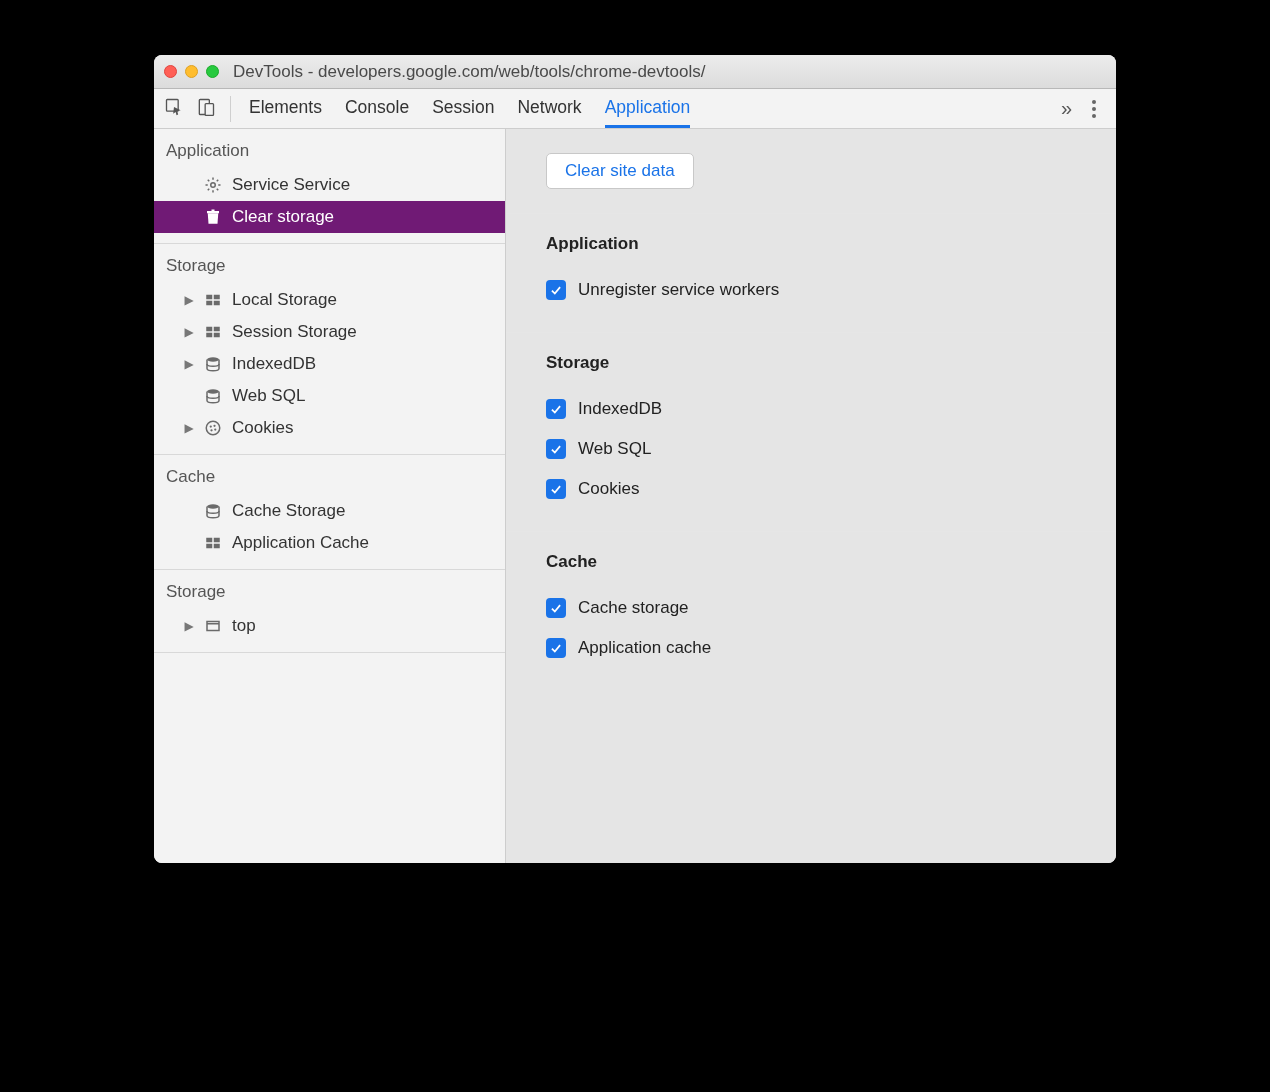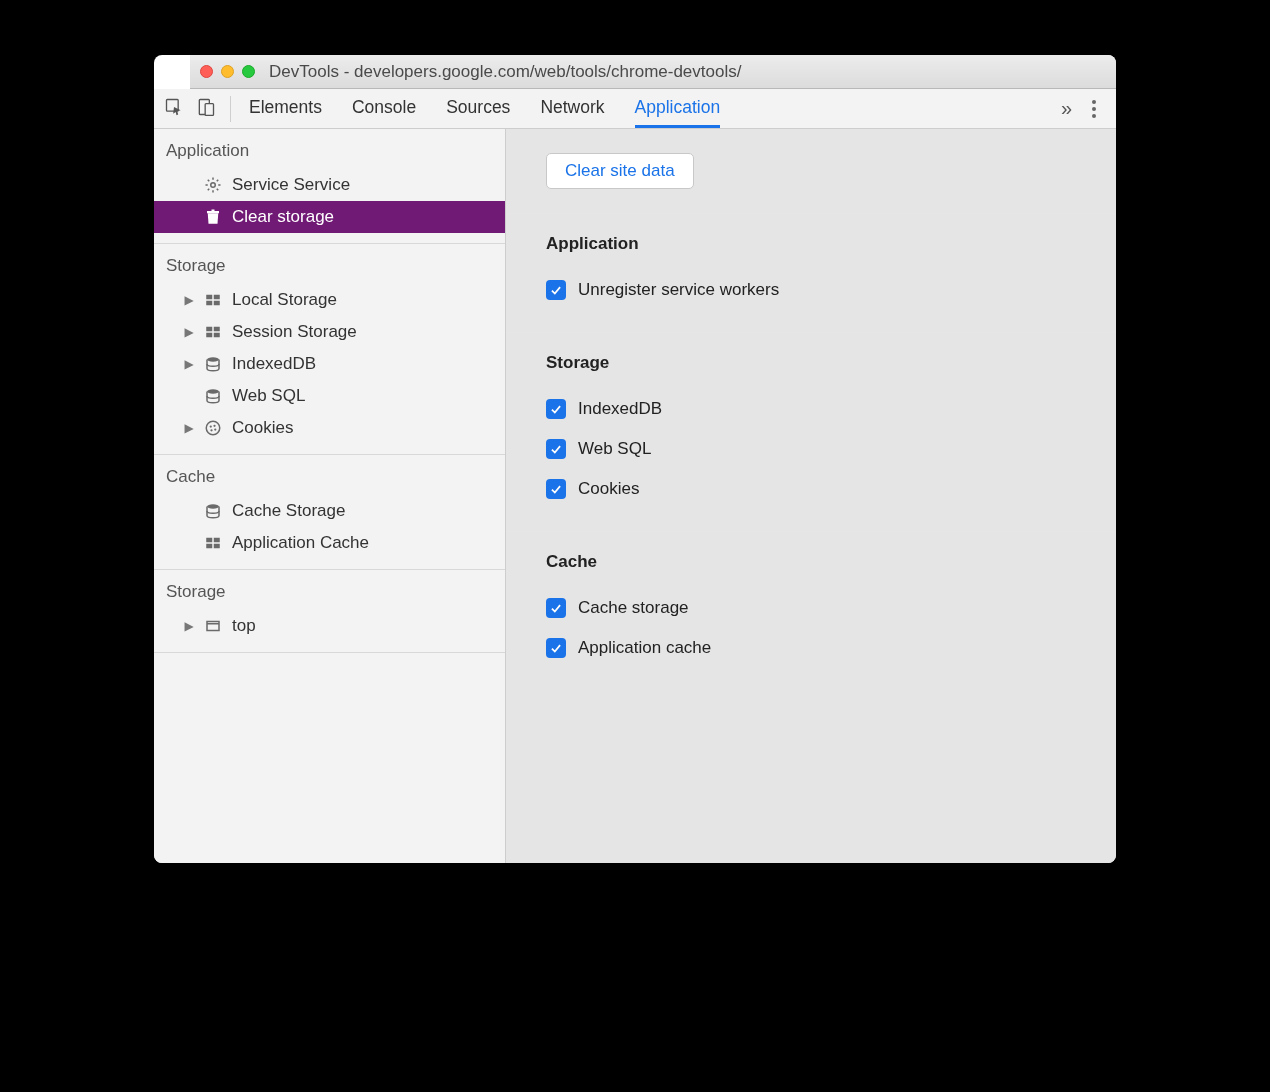--- a/index.html
+++ b/index.html
@@ -24,41 +24,40 @@
     flex-direction: column;
   }
   
   .titlebar {
     height: 34px;
     background: linear-gradient(#ececec, #dcdcdc);
     border-bottom: 1px solid #b8b8b8;
     display: flex;
     align-items: center;
     padding: 0 10px;
-    margin-left: 36px;
   }
   .traffic { display: flex; gap: 8px; margin-right: 14px; }
   .dot { width: 13px; height: 13px; border-radius: 50%; }
   .dot.red { background: #ff5f56; border: 1px solid #e0443e; }
   .dot.yellow { background: #ffbd2e; border: 1px solid #dea123; }
   .dot.green { background: #27c93f; border: 1px solid #1aab29; }
   .win-title { font-size: 17px; color: #4a4a4a; }
   
   .tabbar {
     height: 40px;
     background: #f3f3f3;
     border-bottom: 1px solid #cdcdcd;
     display: flex;
     align-items: center;
     padding: 0 10px;
     gap: 0;
   }
   .tool-icons { display: flex; align-items: center; gap: 12px; padding-right: 14px; border-right: 1px solid #cfcfcf; margin-right: 18px; height: 26px;}
   .tool-icons svg { width: 20px; height: 20px; fill: none; stroke: #555; stroke-width: 1.6; }
-  .tabs { display: flex; align-items: stretch; height: 100%; gap: 30px; flex: 1;}
+  .tabs { display: flex; align-items: stretch; height: 100%; gap: 23px; flex: 1;}
   .tab { display: flex; align-items: center; color: #333; font-size: 17.5px; cursor: pointer; border-bottom: 3px solid transparent; }
   .tab.active { color: #1a73e8; border-bottom-color: #1a73e8; font-weight: 400; }
   .overflow-chevrons { font-size: 20px; color: #555; padding: 0 10px; cursor: pointer;}
   .kebab { width: 24px; text-align: center; font-size: 20px; color: #666; cursor: pointer; letter-spacing: 0; line-height: 6px;}
   .kebab div { width:4px; height:4px; background:#666; border-radius:50%; margin:3px auto;}
   
   .body { flex: 1; display: flex; overflow: hidden; }
   .sidebar {
     width: 352px;
     background: #f3f3f3;
@@ -129,21 +128,21 @@
       <span>
         <svg viewBox="0 0 24 24">
             <rect x="4" y="3" width="12" height="18" rx="1"></rect>
             <rect x="11" y="8" width="10" height="14" rx="1" fill="#f3f3f3"></rect>
           </svg>
       </span>
     </div>
     <div class="tabs" id="tabs">
         <div class="tab">Elements</div>
         <div class="tab">Console</div>
-        <div class="tab">Sources</div>
+        <div class="tab">Session</div>
         <div class="tab">Network</div>
         <div class="tab active">Application</div>
       </div>
     <div class="overflow-chevrons">»</div>
     <div class="kebab">
         <div></div>
         <div></div>
         <div></div>
       </div>
   </div>

